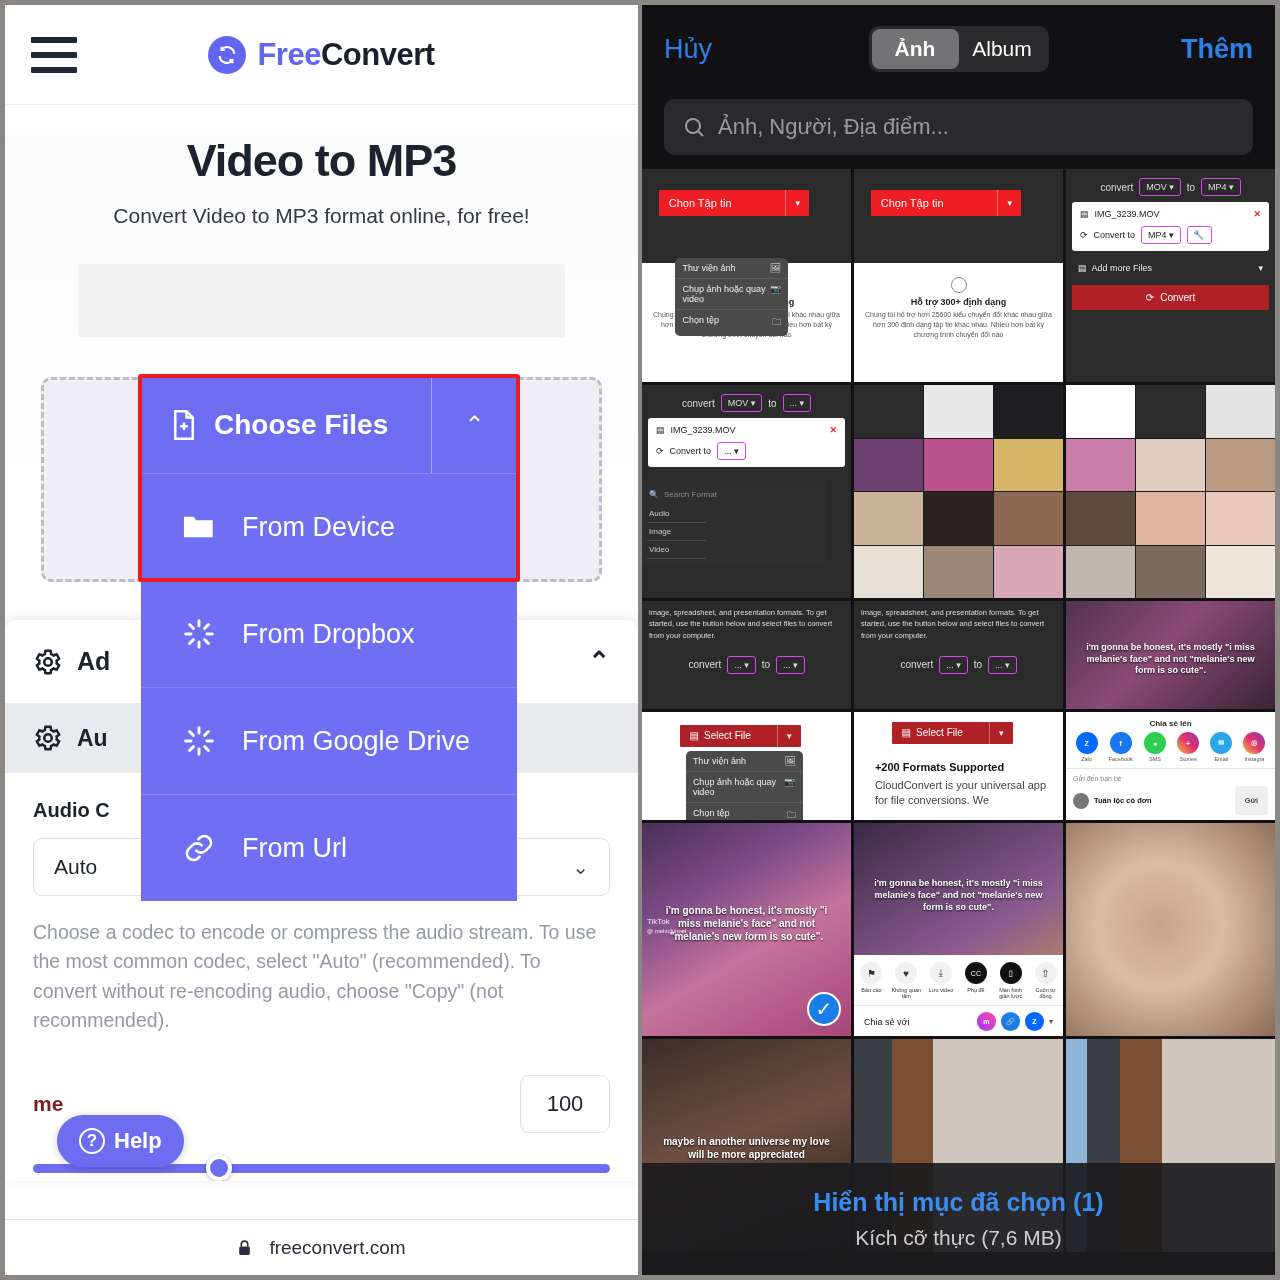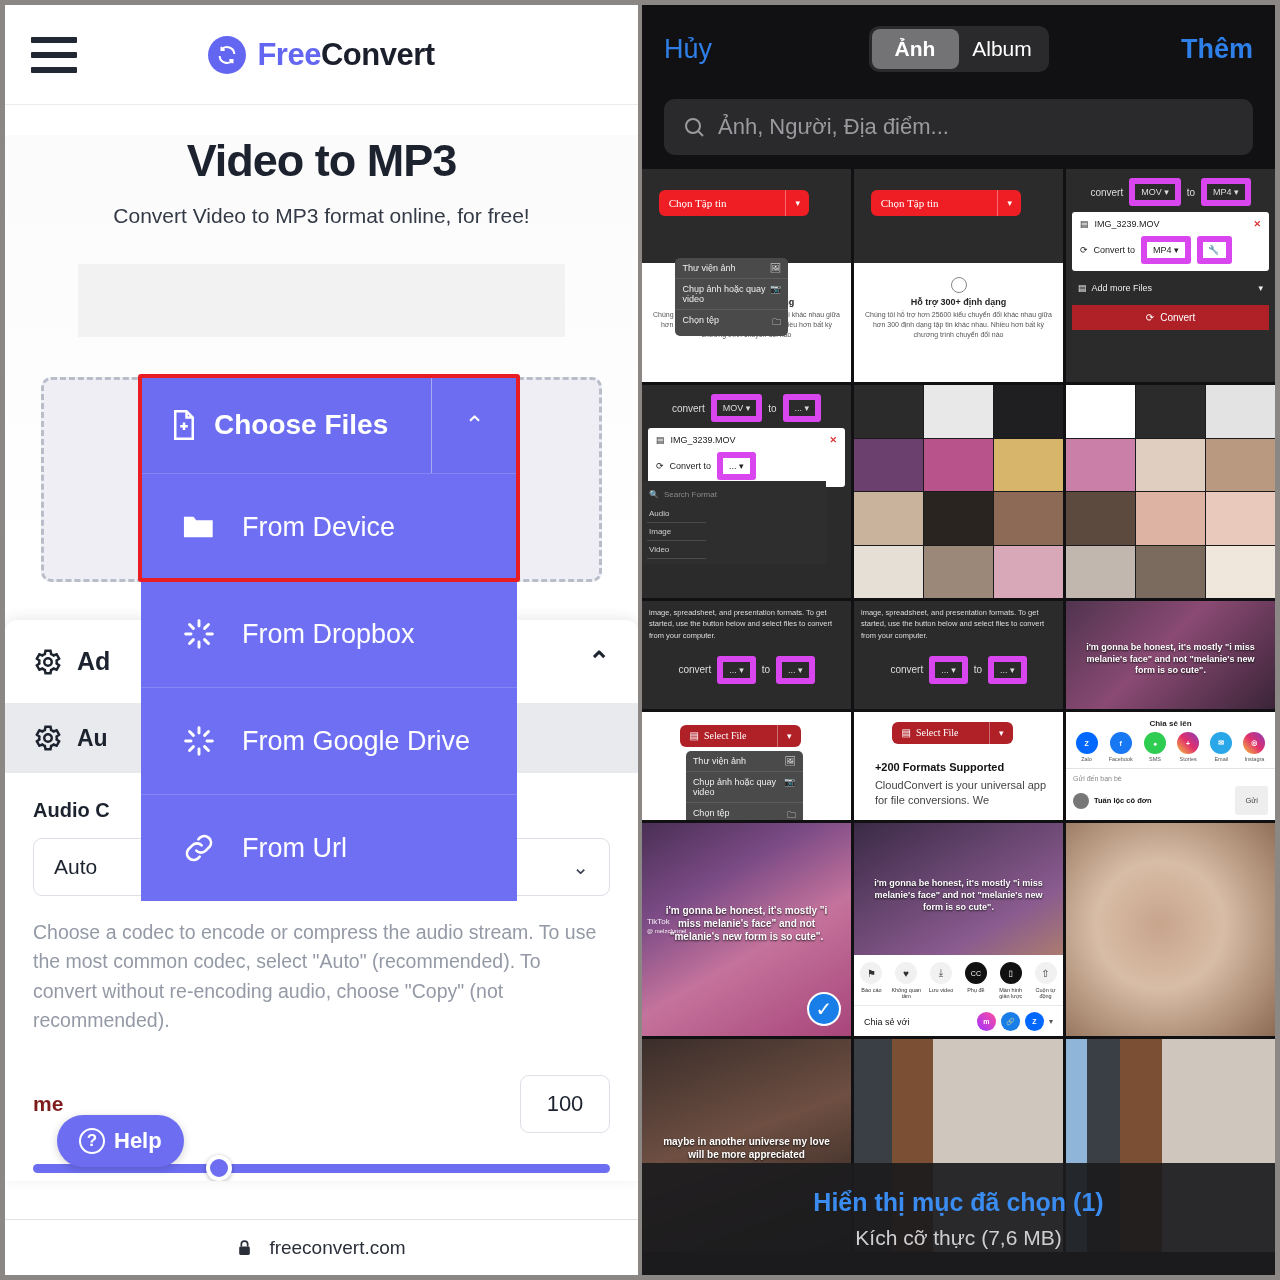--- a/index.html
+++ b/index.html
@@ -204,43 +204,43 @@
     color: #fff; font-size: 20px; z-index: 6;
   }
 
   
   .shot { width: 100%; height: 100%; position: relative; font-size: 7px; }
   .shot-dark { background: #2b2b2b; }
   .shot-white { background: #fff; color: #222; }
   .topbar-dk { background: #2b2b2b; height: 44%; position: relative; }
   .redbtn {
     position: absolute; left: 8%; top: 22%; width: 72%; height: 26px;
-    background: #ef1d24; border-radius: 6px; color: #fff;
-    display: flex; align-items: center; padding-left: 10px; font-size: 11px; font-family: Liberation Serif, serif;
+    background: #ef1d24; border-radius: 1px; color: #fff;
+    display: flex; align-items: center; padding-left: 10px; font-size: 11px;
   }
   .redbtn .car { position: absolute; right: 0; top: 0; bottom: 0; width: 24px;
     border-left: 1px solid rgba(255,255,255,.35); display:flex; align-items:center; justify-content:center; font-size:9px; }
   .ctx {
     position: absolute; left: 16%; top: 42%; width: 54%;
     background: #4a4a4a; border-radius: 5px; font-size: 9px; color: #eee; z-index: 3;
   }
   .ctx div { padding: 5px 7px; border-bottom: 1px solid #5c5c5c; display: flex; justify-content: space-between; }
   .ctx div:last-child { border-bottom: none; }
   .lowwhite {
     position: absolute; left: 0; right: 0; top: 44%; bottom: 0;
     background: #fff; color: #3a3a3a; text-align: center; padding-top: 14px;
   }
   .lowwhite .h { font-size: 9px; font-weight: 700; color: #222; margin-top: 4px; }
   .lowwhite .p { font-size: 7px; line-height: 1.45; padding: 3px 8px; color: #555; }
   .smiley { width: 16px; height: 16px; border: 1.3px solid #888; border-radius: 50%; margin: 0 auto; }
   .convrow {
     display: flex; align-items: center; justify-content: center; gap: 6px;
     font-size: 10px; color: #ddd; padding-top: 9px;
   }
-  .cbox { border: 6px solid #d946ef; border-radius: 3px; padding: 3px 6px; font-size: 9px; }
+  .cbox { border: 1px solid #d946ef; border-radius: 3px; padding: 3px 6px; font-size: 9px; }
   .filecard {
     background: #fff; color: #222; margin: 6px; border-radius: 3px; padding: 7px 8px; font-size: 9px;
   }
   .filecard .r1 { display: flex; align-items: center; gap: 6px; }
   .filecard .x { margin-left: auto; color: #d33; font-weight: 700; }
   .filecard .r2 { display: flex; align-items: center; gap: 6px; margin-top: 7px; }
   .btn-dk { background: #2b2b2b; color: #eee; margin: 0 6px; padding: 6px; text-align: center;
     font-size: 9px; display: flex; align-items: center; justify-content: center; gap: 5px; }
   .btn-red { background: #b02027; color: #fff; margin: 6px; padding: 7px; text-align: center;
     font-size: 10px; display: flex; align-items: center; justify-content: center; gap: 6px; }
@@ -255,21 +255,21 @@
 
   .sharesheet { background: #fff; color: #222; height: 100%; }
   .sharesheet .ttl { text-align: center; font-size: 8px; font-weight: 700; padding: 7px 0 4px 0; }
   .sicons { display: flex; justify-content: space-around; padding: 0 4px; }
   .sicons .it { text-align: center; font-size: 5.5px; color: #555; }
   .sicons .dot { width: 22px; height: 22px; border-radius: 50%; margin: 0 auto 2px auto;
     display: flex; align-items: center; justify-content: center; color: #fff; font-size: 7px; font-weight: 700; }
   .sendrow { border-top: 1px solid #e3e3e3; margin-top: 6px; padding: 6px 7px; font-size: 7px; color: #888; }
   .friend { display: flex; align-items: center; gap: 5px; font-size: 7.5px; color: #111; font-weight: 700; margin-top: 4px; }
   .friend .av { width: 16px; height: 16px; border-radius: 50%; background: #777; }
-  .friend .gui { margin-left: auto; background: #eee; color: #444; font-weight: 400; padding: 10px 10px; border-radius: 3px; }
+  .friend .gui { margin-left: auto; background: #eee; color: #444; font-weight: 700; padding: 10px 10px; border-radius: 3px; }
 
   .tt-menu { position: absolute; left: 0; right: 0; bottom: 0; background: #fff; color: #111; padding: 7px 0 5px 0; }
   .tt-row { display: flex; justify-content: space-around; }
   .tt-it { text-align: center; font-size: 5.5px; color: #333; width: 16%; }
   .tt-circ { width: 22px; height: 22px; border-radius: 50%; background: #f1f1f1;
     display: flex; align-items: center; justify-content: center; margin: 0 auto 3px auto; font-size: 10px; }
   .tt-share { display: flex; align-items: center; gap: 6px; border-top: 1px solid #e8e8e8;
     margin-top: 6px; padding: 6px 10px 0 10px; font-size: 9px; }
   .tt-share .sp { margin-left: auto; display: flex; gap: 5px; }
   .tt-share .sb { width: 19px; height: 19px; border-radius: 50%; display:flex; align-items:center; justify-content:center;

